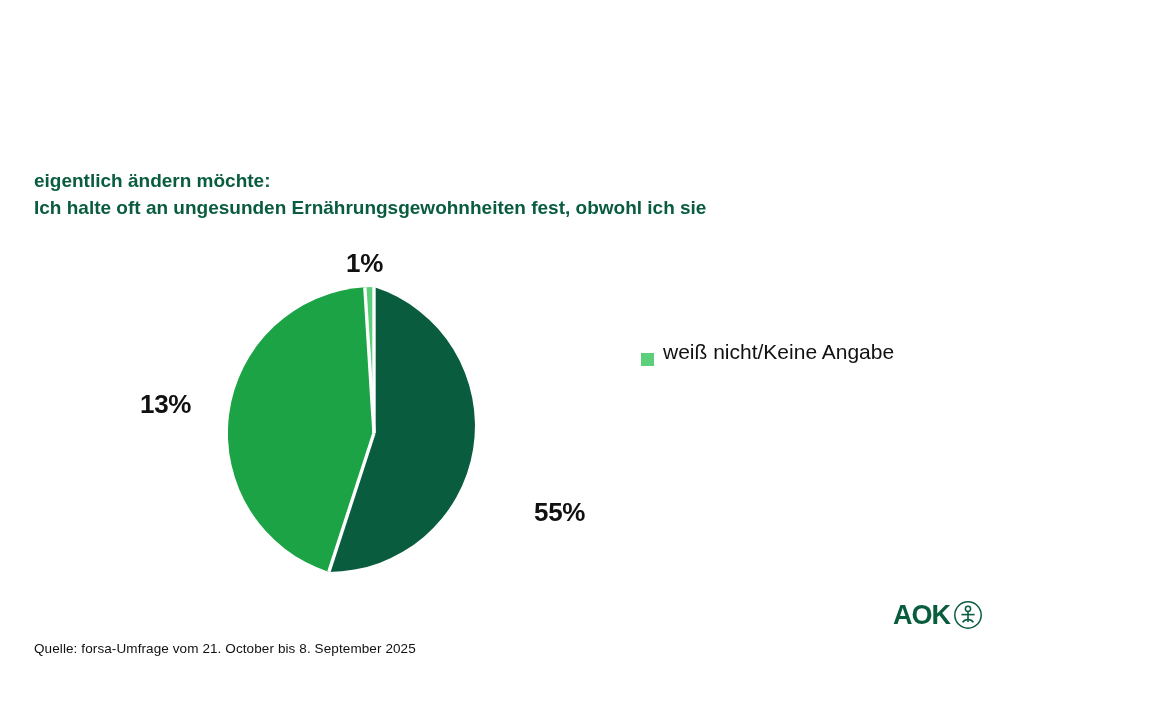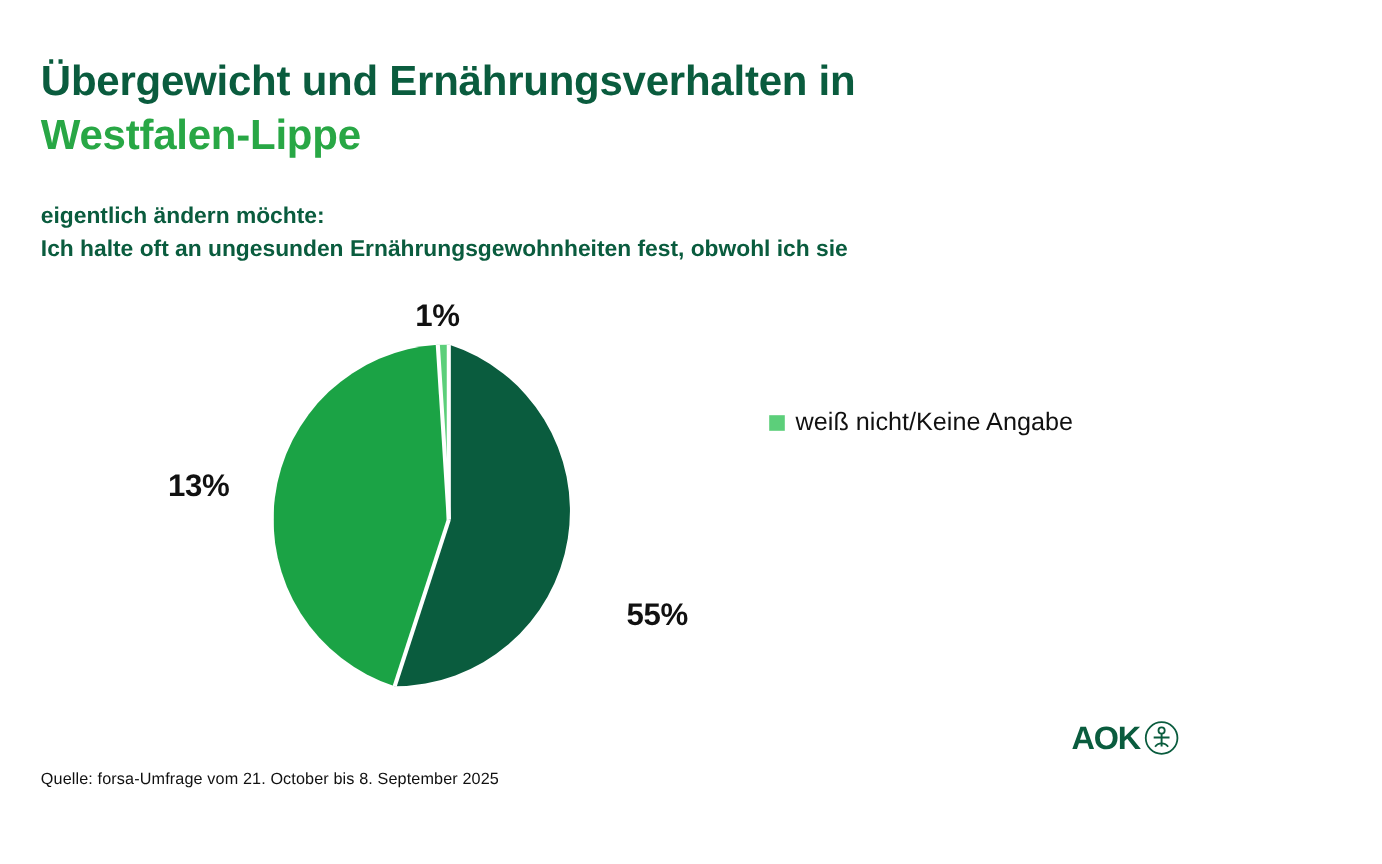--- a/index.html
+++ b/index.html
@@ -93,39 +93,40 @@
   }
   .pct-top {
     left: 136px;
     top: 0px;
   }
   .pct-left {
     left: -70px;
     top: 141px;
   }
   .pct-right {
-    left: 312px;
+    left: 324px;
     top: 249px;
     text-align: right;
   }
 
   
   .legend {
     position: absolute;
     left: 641px;
     top: 338px;
     width: 390px;
   }
   .legend-item {
     display: flex;
     align-items: flex-start;
     margin-bottom: 22px;
   }
   .legend-item:last-child {
     margin-bottom: 0;
+    align-items: flex-end;
   }
   .legend-swatch {
     width: 13px;
     height: 13px;
     flex: 0 0 13px;
     margin-top: 8px;
     margin-right: 9px;
   }
   .legend-label {
     font-size: 21px;
@@ -161,26 +162,20 @@
   .logo-mark {
     margin-left: 3px;
     display: block;
   }
 </style>
 </head>
 <body>
 
 <div class="infographic">
 
-  <div class="header">
-    <h1 class="title">
-      <span class="title-line-1">Übergewicht und Ernährungsverhalten in</span>
-      <span class="title-line-2">Westfalen-Lippe</span>
-    </h1>
-  </div>
 
   <p class="subtitle">
     <span>eigentlich ändern möchte:</span>
     <span>Ich halte oft an ungesunden Ernährungsgewohnheiten fest, obwohl ich sie</span>
   </p>
 
   <div class="chart-area">
 
     <div class="pie-wrap">
       <svg class="pie-svg" viewBox="0 0 292 292">

